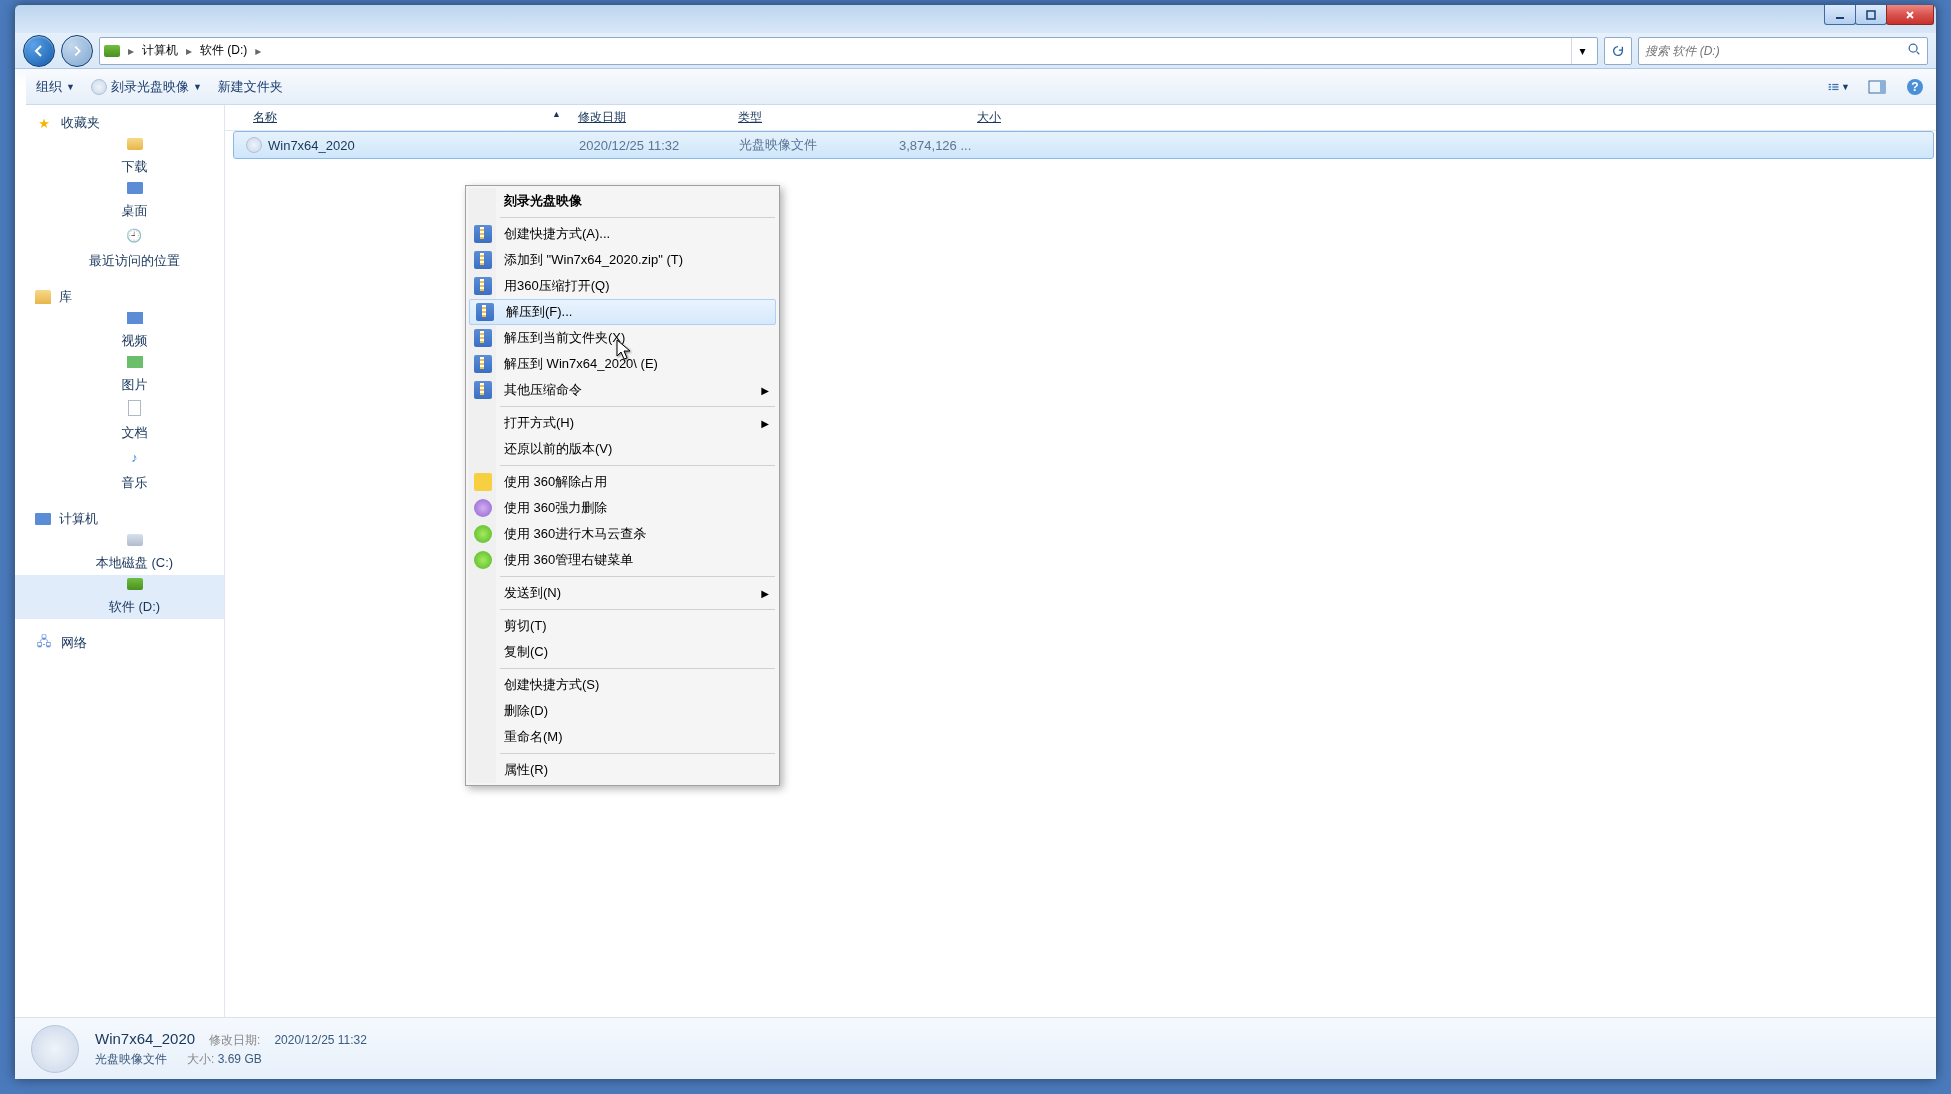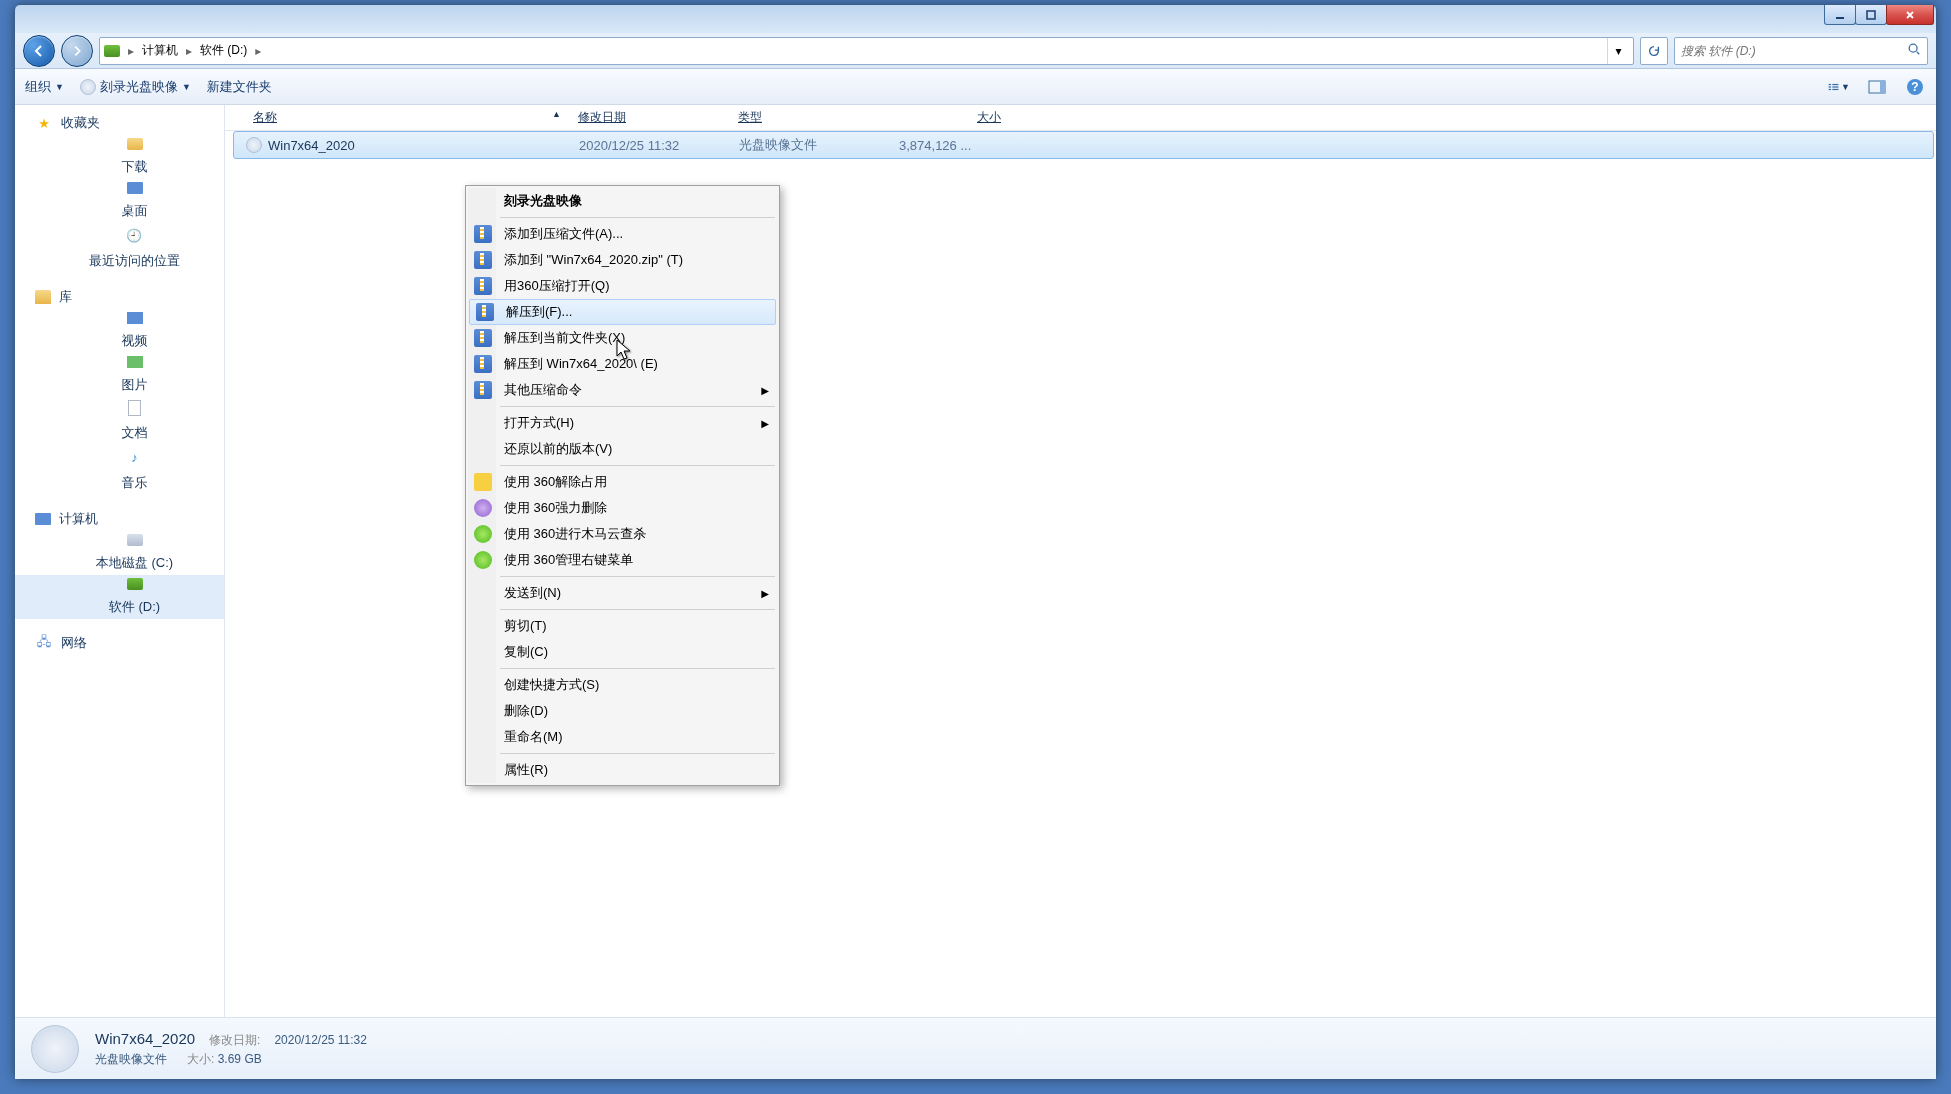--- a/index.html
+++ b/index.html
@@ -22,26 +22,26 @@
 
 
 .navrow { height: 36px; display:flex; align-items:center; padding: 0 8px; gap:6px; background: linear-gradient(to bottom,#e6f0fb,#dae8f7); border-bottom:1px solid #b3c7e0;}
 .nav-arrow { width:32px; height:32px; border-radius:50%; background: radial-gradient(circle at 30% 30%, #5da3e8, #1358a8); border:1px solid #0d3f78; display:flex; align-items:center; justify-content:center; color:#fff; cursor:pointer; box-shadow: inset 0 1px 2px rgba(255,255,255,.5);}
 .nav-arrow.fwd { background: radial-gradient(circle at 30% 30%, #c5d9ee, #7fa6cf); }
 .addrbar { flex:1; height:28px; background:#fff; border:1px solid #8faccc; border-radius:2px; display:flex; align-items:center; padding:0 4px; gap:6px;}
 .crumb { color:#000; cursor:pointer; }
 .crumb-sep { width:10px; text-align:center; color:#666; }
 .addr-drop { width:22px; height:26px; border-left:1px solid #d0d8e4; display:flex; align-items:center; justify-content:center; cursor:pointer;}
 .refresh { width:28px; height:28px; background:#fff; border:1px solid #8faccc; border-radius:2px; display:flex; align-items:center; justify-content:center; cursor:pointer;}
-.searchbox { width:254px; height:28px; background:#fff; border:1px solid #8faccc; border-radius:2px; display:flex; align-items:center; padding:0 6px;}
+.searchbox { width:290px; height:28px; background:#fff; border:1px solid #8faccc; border-radius:2px; display:flex; align-items:center; padding:0 6px;}
 .searchbox input { flex:1; border:none; outline:none; font-style:italic; color:#888; font-size:12px;}
 .searchbox .sicon { color:#3b6ea5; cursor:pointer; }
 
 
-.toolbar { height: 36px; background: linear-gradient(to bottom,#f8fbfe,#e6eef9); border-bottom:1px solid #cfd9e8; display:flex; align-items:center; padding:0 10px; gap:16px;}
+.toolbar { height: 36px; background: linear-gradient(to bottom,#f8fbfe,#e6eef9); border-bottom:1px solid #cfd9e8; display:flex; align-items:center; padding:0 10px; gap:16px;margin-left:11px;}
 .tb-btn { display:flex; align-items:center; gap:4px; color:#1a3e6e; cursor:pointer; font-size:13px;}
 .tb-btn .drop { font-size:9px; color:#1a3e6e;}
 .tb-spacer { flex:1; }
 .tb-icon { width:22px; height:22px; display:flex; align-items:center; justify-content:center; cursor:pointer; color:#1a3e6e;}
 .view-btn { display:flex; align-items:center; gap:2px; }
 
 
 .body { flex:1; display:flex; min-height:0; background:#fff; }
 .sidebar { width:210px; border-right:1px solid #e0e6ef; overflow:auto; padding:6px 0;}
 .side-group { margin-bottom:12px; }
@@ -318,21 +318,21 @@
 </div>
 
 <div class="context-menu">
   <div class="cm-iconstrip"></div>
   <div class="cm-item bold">
       <span>刻录光盘映像</span>
     </div>
   <div class="cm-sep"></div>
   <div class="cm-item">
       <span class="cm-icon zip-i"></span>
-      <span>添加到压缩文件(A)...</span>
+      <span>创建快捷方式(A)...</span>
     </div>
   <div class="cm-item">
       <span class="cm-icon zip-i"></span>
       <span>添加到 "Win7x64_2020.zip" (T)</span>
     </div>
   <div class="cm-item">
       <span class="cm-icon zip-i"></span>
       <span>用360压缩打开(Q)</span>
     </div>
   <div class="cm-item highlight">

